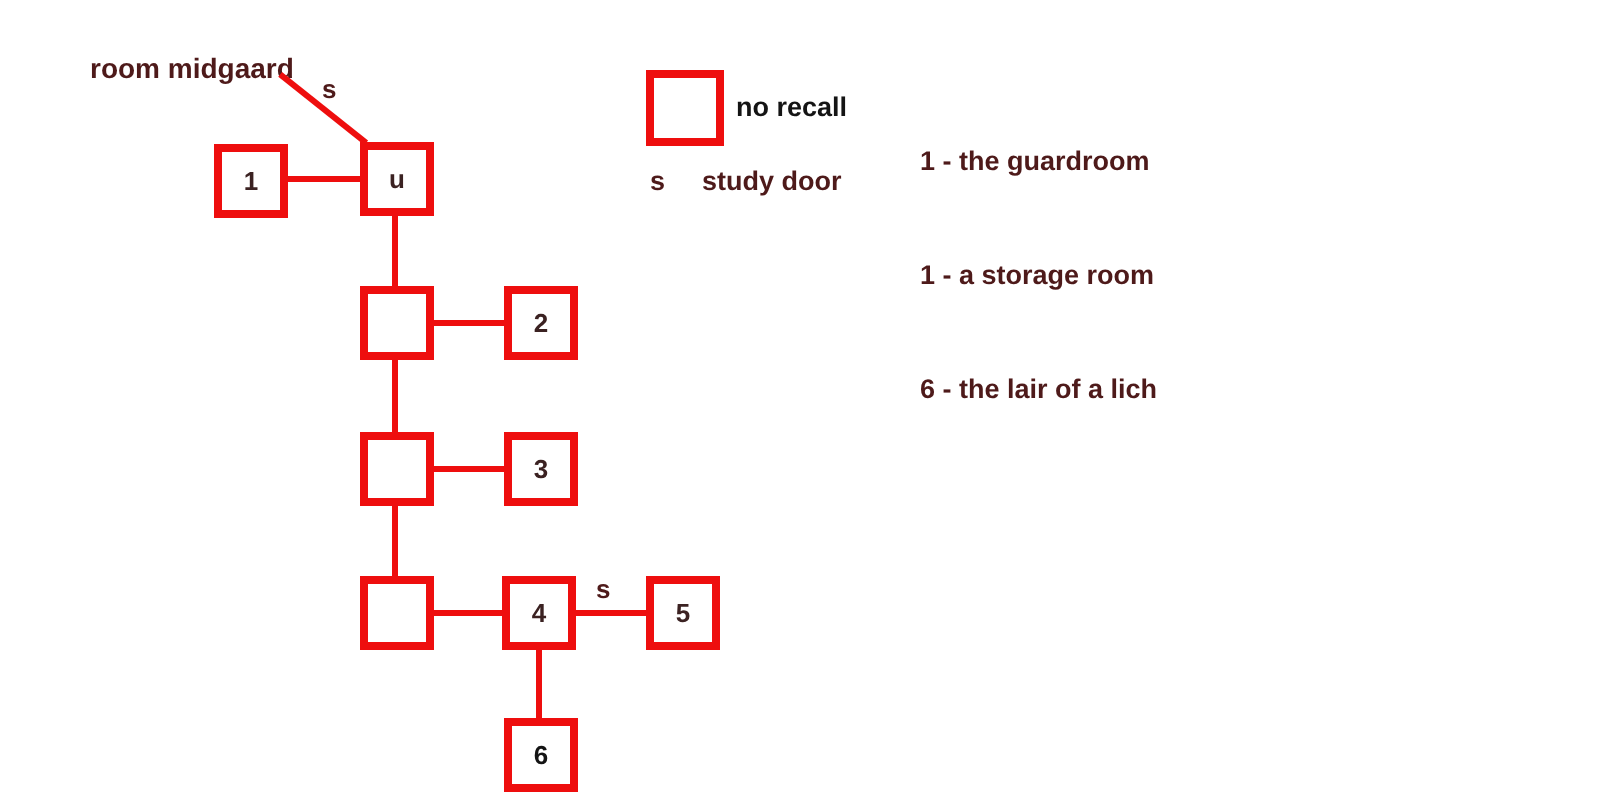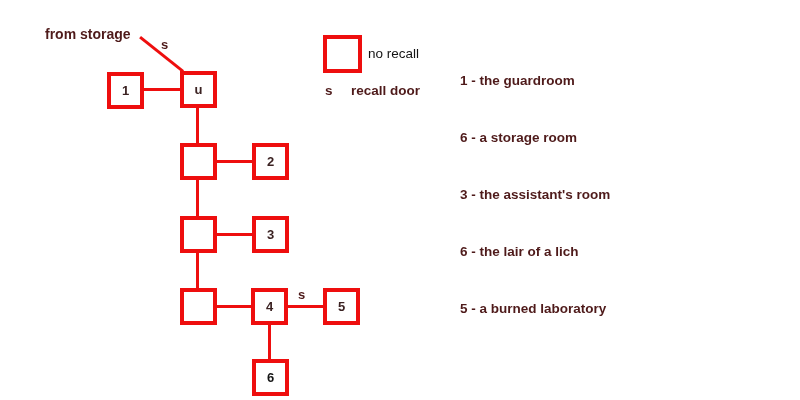--- a/index.html
+++ b/index.html
@@ -78,21 +78,21 @@
     left: 323px; top: 35px;
     width: 39px; height: 38px;
     box-sizing: border-box;
     border: 4px solid #ee0e0e;
     background: #ffffff;
   }
   .legend-norecall {
     position: absolute;
     left: 368px; top: 46px;
     font-size: 13.5px;
-    font-weight: normal;
+    font-weight: bold;
     color: #141414;
   }
   .legend-s {
     position: absolute;
     left: 325px; top: 83px;
     font-size: 13.5px;
     font-weight: bold;
     color: #4e1a1a;
   }
   .legend-secret {
@@ -114,21 +114,21 @@
   .room-list .line { height: 19px; }
   .room-list .num { padding-left: 6px; }
   .room-list .maroon { color: #4e1a1a; }
   .room-list .black  { color: #141414; letter-spacing: 0.3px; }
 </style>
 </head>
 <body>
 
 <div class="stage">
 
-  <div class="entrance">from storage</div>
+  <div class="entrance">room midgaard</div>
   <div class="cline l-diag"></div>
   <div class="smark s-entrance">s</div>
 
   <div class="cline l-1u"></div>
   <div class="cline l-uA"></div>
   <div class="cline l-A2"></div>
   <div class="cline l-AB"></div>
   <div class="cline l-B3"></div>
   <div class="cline l-BC"></div>
   <div class="cline l-C4"></div>
@@ -157,27 +157,25 @@
   <div class="rbox b5">
       <span class="lbl">5</span>
     </div>
   <div class="rbox b6">
       <span class="lbl">6</span>
     </div>
 
   <div class="legend-box"></div>
   <div class="legend-norecall">no recall</div>
   <div class="legend-s">s</div>
-  <div class="legend-secret">recall door</div>
+  <div class="legend-secret">study door</div>
 
   <div class="room-list">
     <div class="line num maroon">1 - the guardroom</div>
-    <div class="line num maroon">6 - a storage room</div>
-    <div class="line num maroon">3 - the assistant's room</div>
+    <div class="line num maroon">1 - a storage room</div>
     <div class="line num maroon">6 - the lair of a lich</div>
-    <div class="line num maroon">5 - a burned laboratory</div>
     
     
     
     
   </div>
 
 </div>
 
 </body></html>

